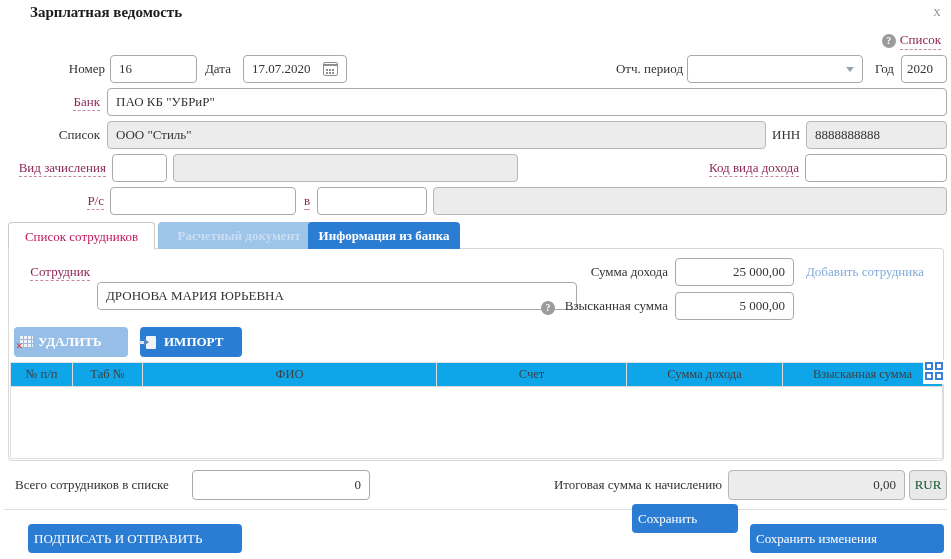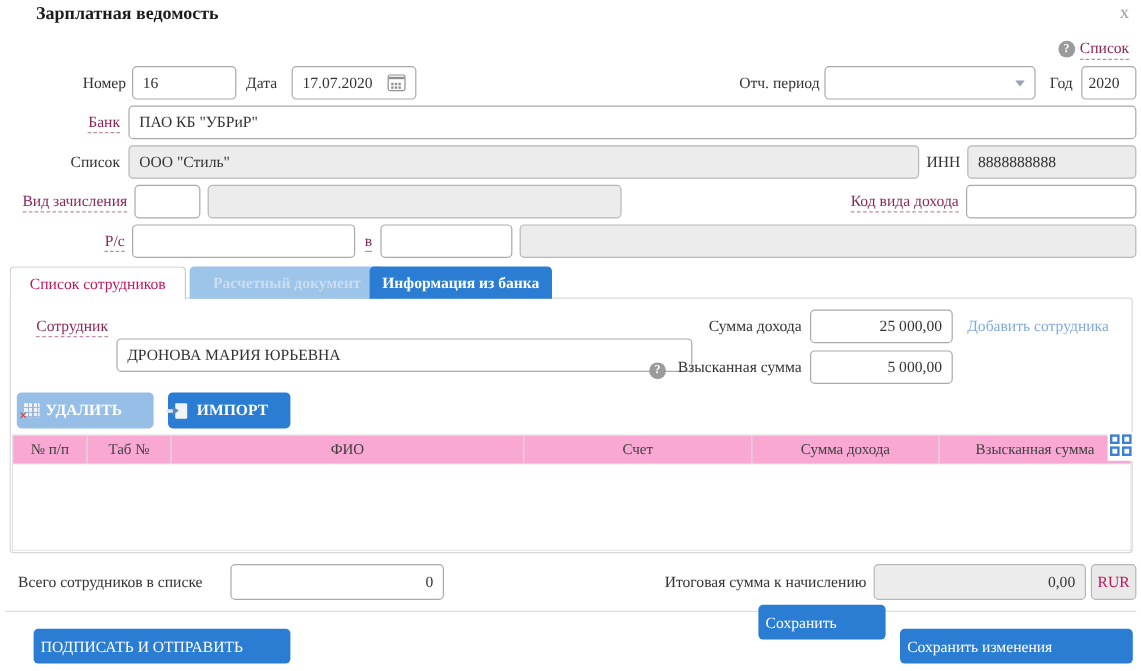--- a/index.html
+++ b/index.html
@@ -41,32 +41,32 @@
   .del-icon{position:relative;width:13px;height:12px;background:#eef3fa;margin-right:5px;flex:0 0 auto;}
   .del-icon::before{content:"";position:absolute;inset:0;
        background:repeating-linear-gradient(to right,transparent 0 3px,#9db8d8 3px 4px),
                   repeating-linear-gradient(to bottom,transparent 0 3px,#9db8d8 3px 4px);}
   .del-icon::after{content:"\00d7";position:absolute;left:-4px;bottom:-6px;color:#d23b3b;font-size:12px;font-weight:bold;}
   .imp-icon{position:relative;width:10px;height:13px;background:#f0f3f7;border-radius:1px;margin-right:8px;flex:0 0 auto;}
   .imp-icon::before{content:"";position:absolute;left:-7px;top:5px;width:6px;height:3px;background:#dbe5f1;}
   .imp-icon::after{content:"";position:absolute;left:-2px;top:3px;width:0;height:0;
        border-top:3px solid transparent;border-bottom:4px solid transparent;border-left:5px solid #5a87c0;}
   .table{position:absolute;left:10px;top:362px;width:933px;box-sizing:border-box;border:1px solid #e0e0e0;z-index:2;}
-  .thead{display:flex;background:#f9a8d4;border-bottom:1px solid #dcdcdc;height:23px;}
+  .thead{display:flex;background:#0ea5e9;border-bottom:1px solid #dcdcdc;height:23px;}
   .th{box-sizing:border-box;border-right:1px solid #dcdcdc;text-align:center;line-height:23px;
       font-size:12.5px;color:#3f3f3f;overflow:hidden;white-space:nowrap;}
   .th:last-child{border-right:none;}
   .tbody{height:71px;background:#fff;}
   .grid-icon{position:absolute;left:923px;top:360px;width:22px;height:24px;background:#fff;z-index:4;
       display:grid;grid-template-columns:8px 8px;grid-template-rows:8px 8px;gap:2px;padding:2px 0 0 2px;
       box-sizing:border-box;cursor:pointer;}
   .grid-icon span{border:2px solid #3c7fd6;box-sizing:border-box;background:#fff;}
   .sep{position:absolute;left:4px;top:509px;width:943px;height:0;border-top:1px solid #ddd;}
   .rurbox{position:absolute;box-sizing:border-box;height:30px;line-height:28px;background:#e9e9e9;
-      border:1px solid #b7b7b7;border-radius:4px;text-align:center;color:#be185d;}
+      border:1px solid #b7b7b7;border-radius:4px;text-align:center;color:#14532d;}
   .addlink{color:#82abda;cursor:pointer;}
 </style>
 </head>
 <body>
 
 <div class="window">
 
   <div class="title">Зарплатная ведомость</div>
   <div class="close">x</div>
   <div class="help">

